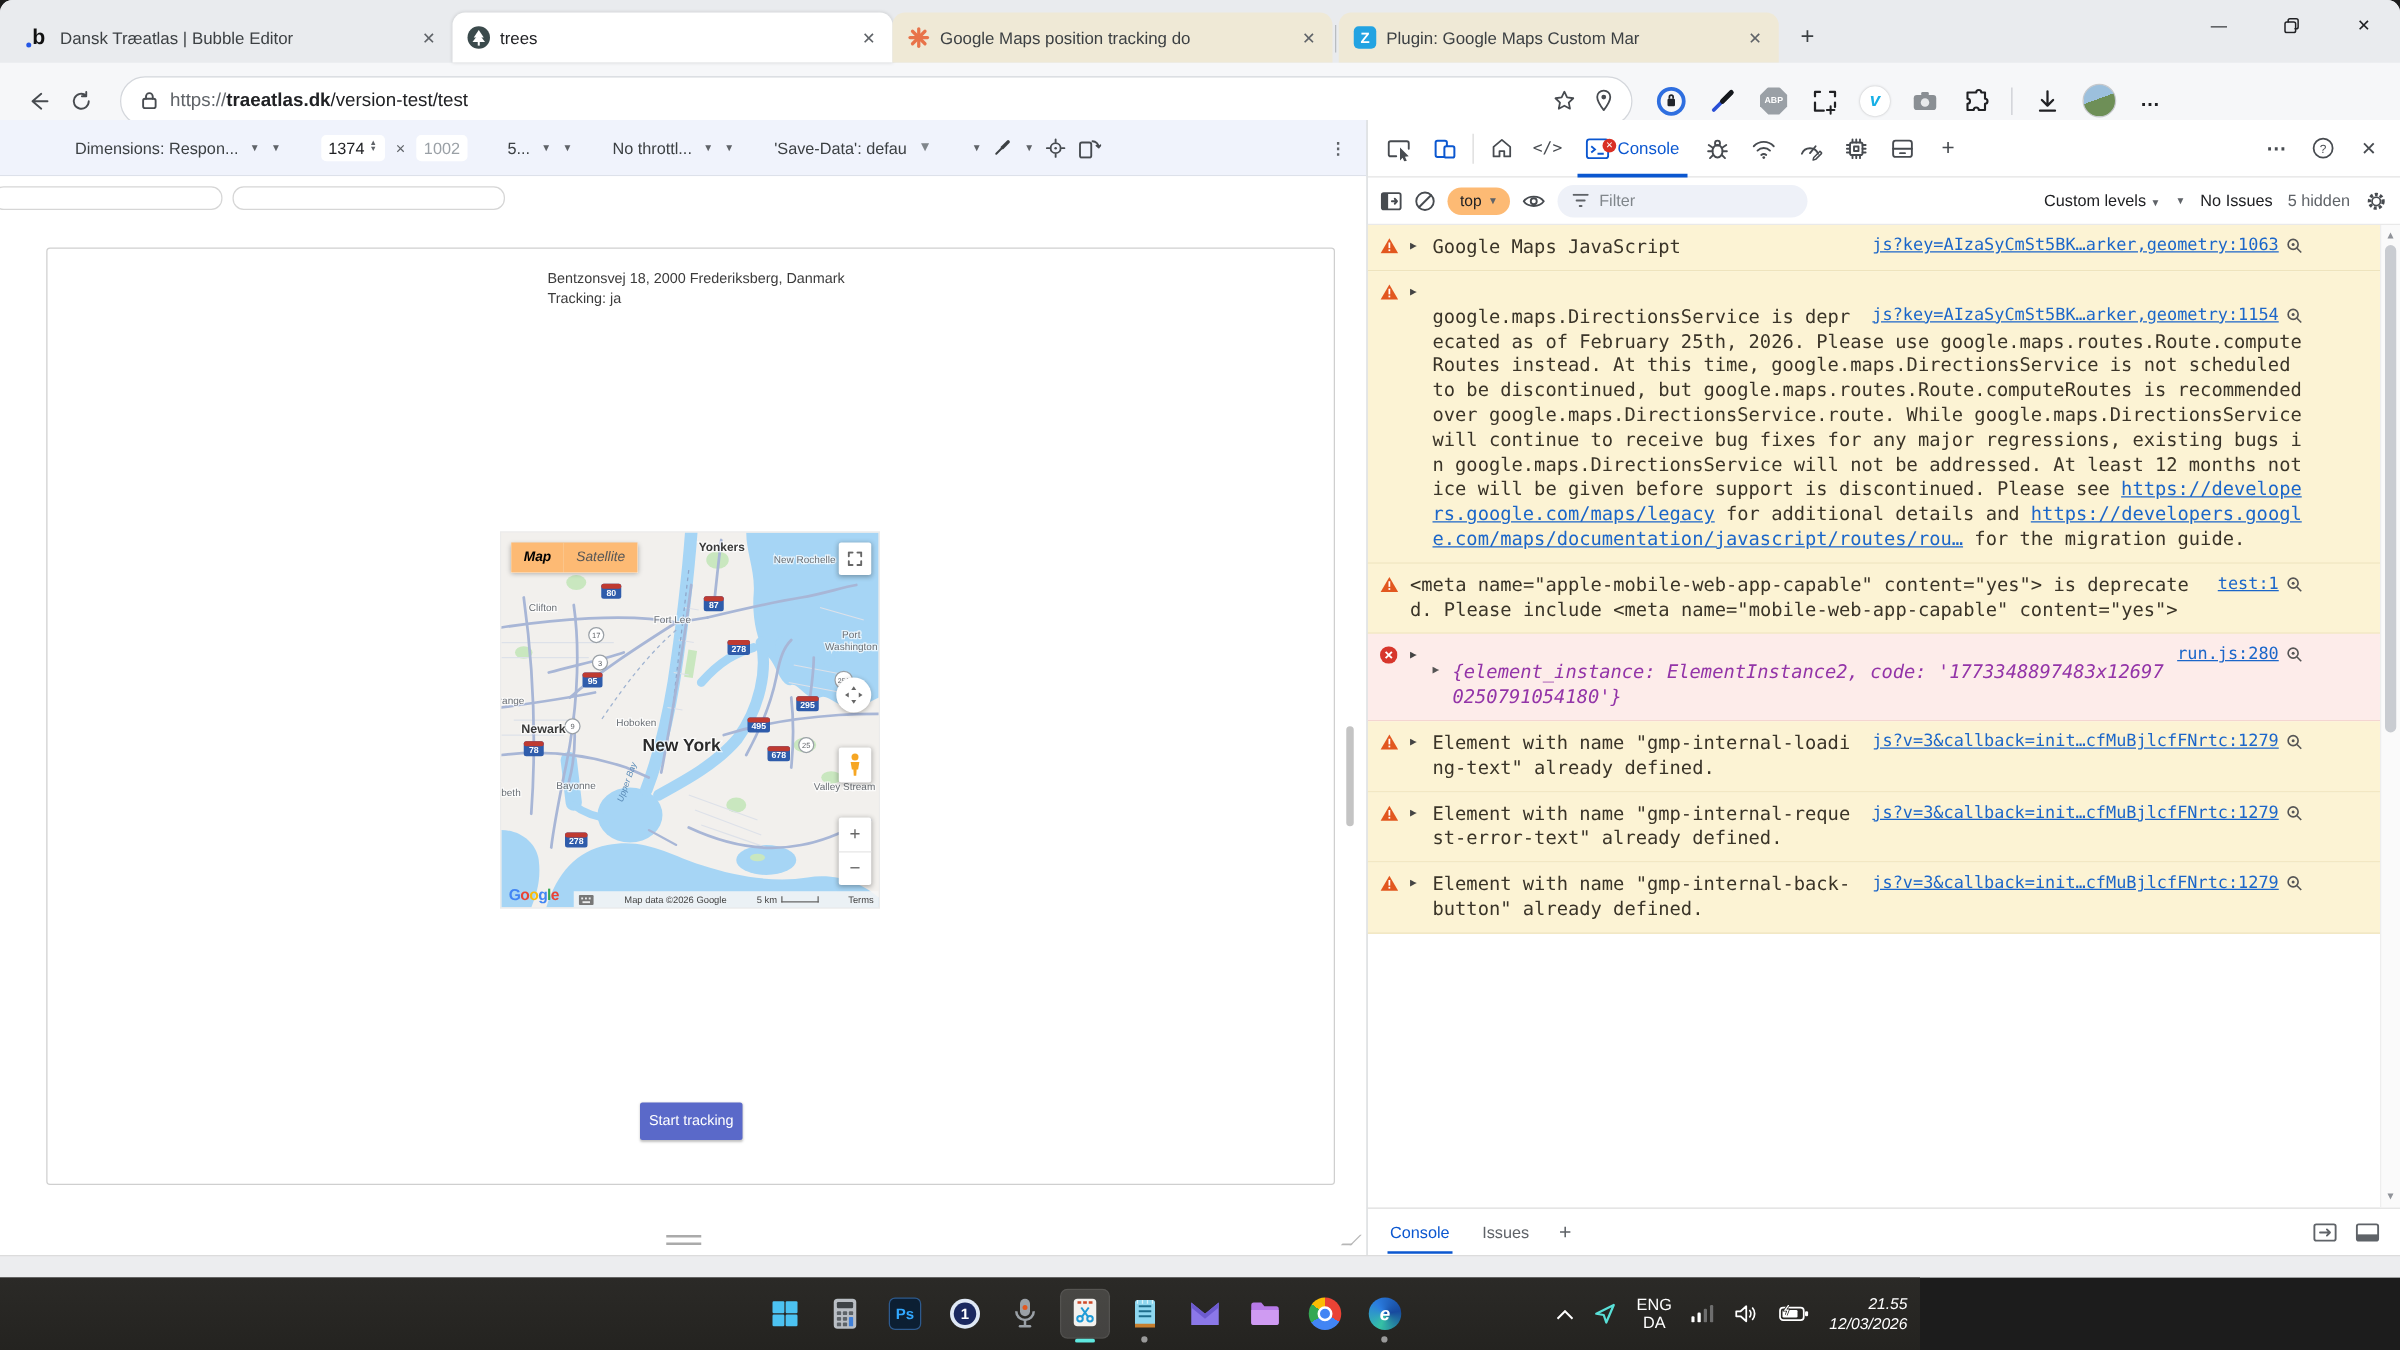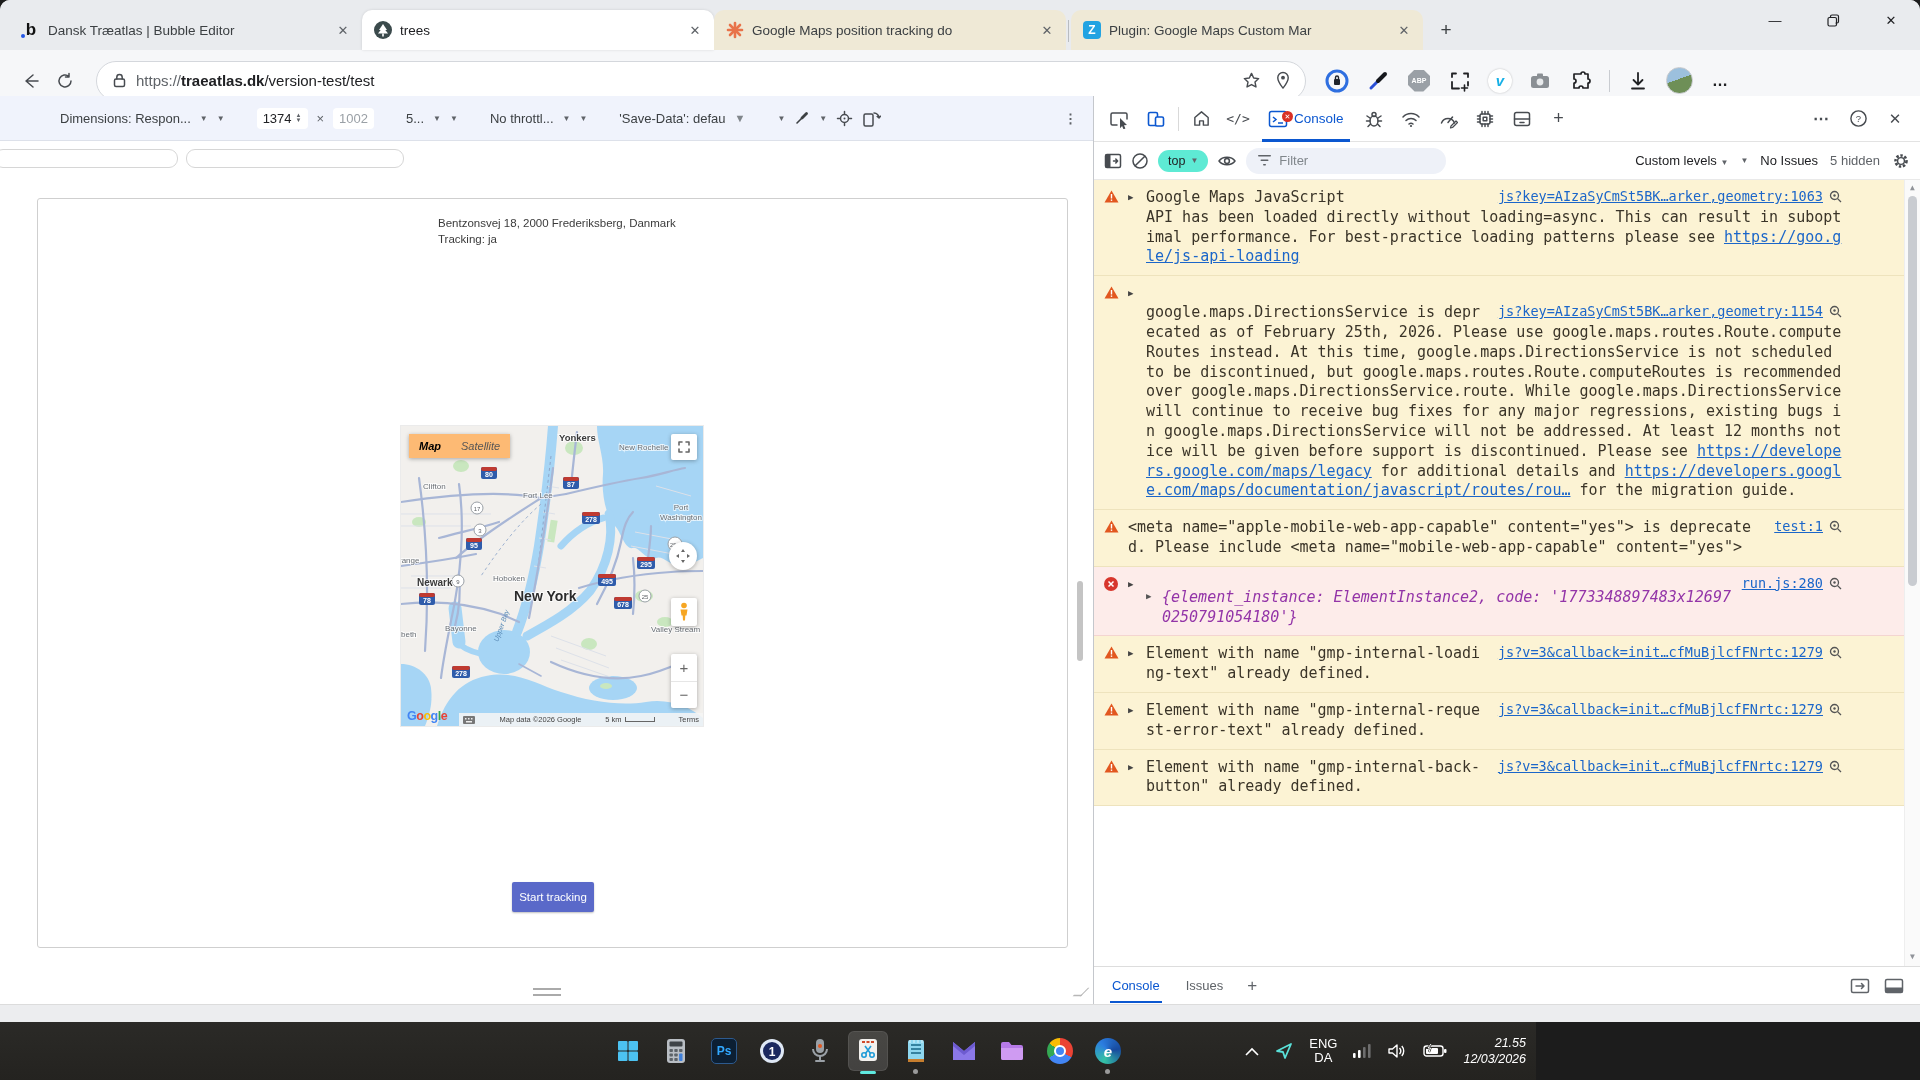--- a/index.html
+++ b/index.html
@@ -72,21 +72,21 @@
   
   .devtools { flex:1; border-left:1px solid #c4c7cc; background:#fff; display:flex; flex-direction:column; overflow:hidden; }
   .dtbar { height:46px; border-bottom:1px solid #e3e3e3; display:flex; align-items:center; gap:7px; padding:0 10px; flex:0 0 auto; }
   .dtbar .ic { width:30px; height:30px; display:flex; align-items:center; justify-content:center; border-radius:4px; position:relative; }
   .dt-tab-console { display:flex; align-items:center; gap:6px; padding:0 8px; height:46px; position:relative; color:#0b57d0; font-size:13.5px; }
   .dt-tab-console .ul { position:absolute; bottom:0; left:2px; right:2px; height:3px; background:#0b57d0; }
   .badge { position:absolute; left:14px; bottom:6px; width:11px; height:11px; background:#d93025; border-radius:50%; color:#fff; font-size:7px; line-height:11px; text-align:center; }
   .dtbar .spacer { flex:1; }
   .dtsep { width:1px; height:24px; background:#d9d9d9; }
   .filter-row { height:38px; border-bottom:1px solid #e9e9e9; display:flex; align-items:center; gap:9px; padding:0 10px; font-size:13px; color:#202124; flex:0 0 auto; }
-  .pill { background:#5eead4; border-radius:12px; padding:4px 10px; display:flex; align-items:center; gap:5px; font-size:12.5px; }
+  .pill { background:#fdba74; border-radius:12px; padding:4px 10px; display:flex; align-items:center; gap:5px; font-size:12.5px; }
   .filter-pill { background:#eef1f8; border-radius:14px; width:200px; height:26px; display:flex; align-items:center; gap:8px; padding:0 12px; color:#80868b; }
   .fr-right { margin-left:auto; display:flex; align-items:center; gap:12px; }
   .muted { color:#5f6368; }
 
   .msgs { flex:1; overflow:hidden; position:relative; font-family:"DejaVu Sans Mono","Liberation Mono",monospace; font-size:15px; line-height:1.32; padding-right:16px; }
   .msg { display:flex; gap:8px; padding:8px 10px; border-bottom:1px solid #ececec; color:#3a3428; }
   .msg.warn { background:#fcf3d4; border-color:#eee3bd; }
   .msg.err  { background:#fdecea; border-color:#f4d5d1; color:#53281f; }
   .micon { flex:0 0 16px; padding-top:2px; }
   .mcaret { flex:0 0 10px; color:#444; font-size:9px; padding-top:4px; }
@@ -642,21 +642,20 @@
           <div class="mbody">
             <div>
               <svg class="mag" width="13" height="13" viewBox="0 0 13 13">
                   <circle cx="5.5" cy="5.5" r="4" fill="none" stroke="#555" stroke-width="1.3"></circle>
                   <circle cx="5.5" cy="5.5" r="1.2" fill="#555"></circle>
                   <path d="M8.6 8.6 L12 12" stroke="#555" stroke-width="1.3"></path>
                 </svg>
               <a class="src">js?key=AIzaSyCmSt5BK…arker,geometry:1063</a>
               <span>Google Maps JavaScript</span>
             </div>
-            <div><span>API has been loaded directly without loading=async. This can result in suboptimal performance. For best-practice loading patterns please see </span><a class="lnk">https://goo.gle/js-api-loading</a></div>
           </div>
         </div>
 
         <div class="msg warn">
           <span class="micon">
               <svg width="15" height="13" viewBox="0 0 15 13">
                 <polygon points="7.5,0.5 14.5,12.5 0.5,12.5" fill="#e2571f"></polygon>
                 <rect x="6.8" y="4" width="1.4" height="4.5" fill="#fff"></rect>
                 <rect x="6.8" y="9.5" width="1.4" height="1.4" fill="#fff"></rect>
               </svg>

